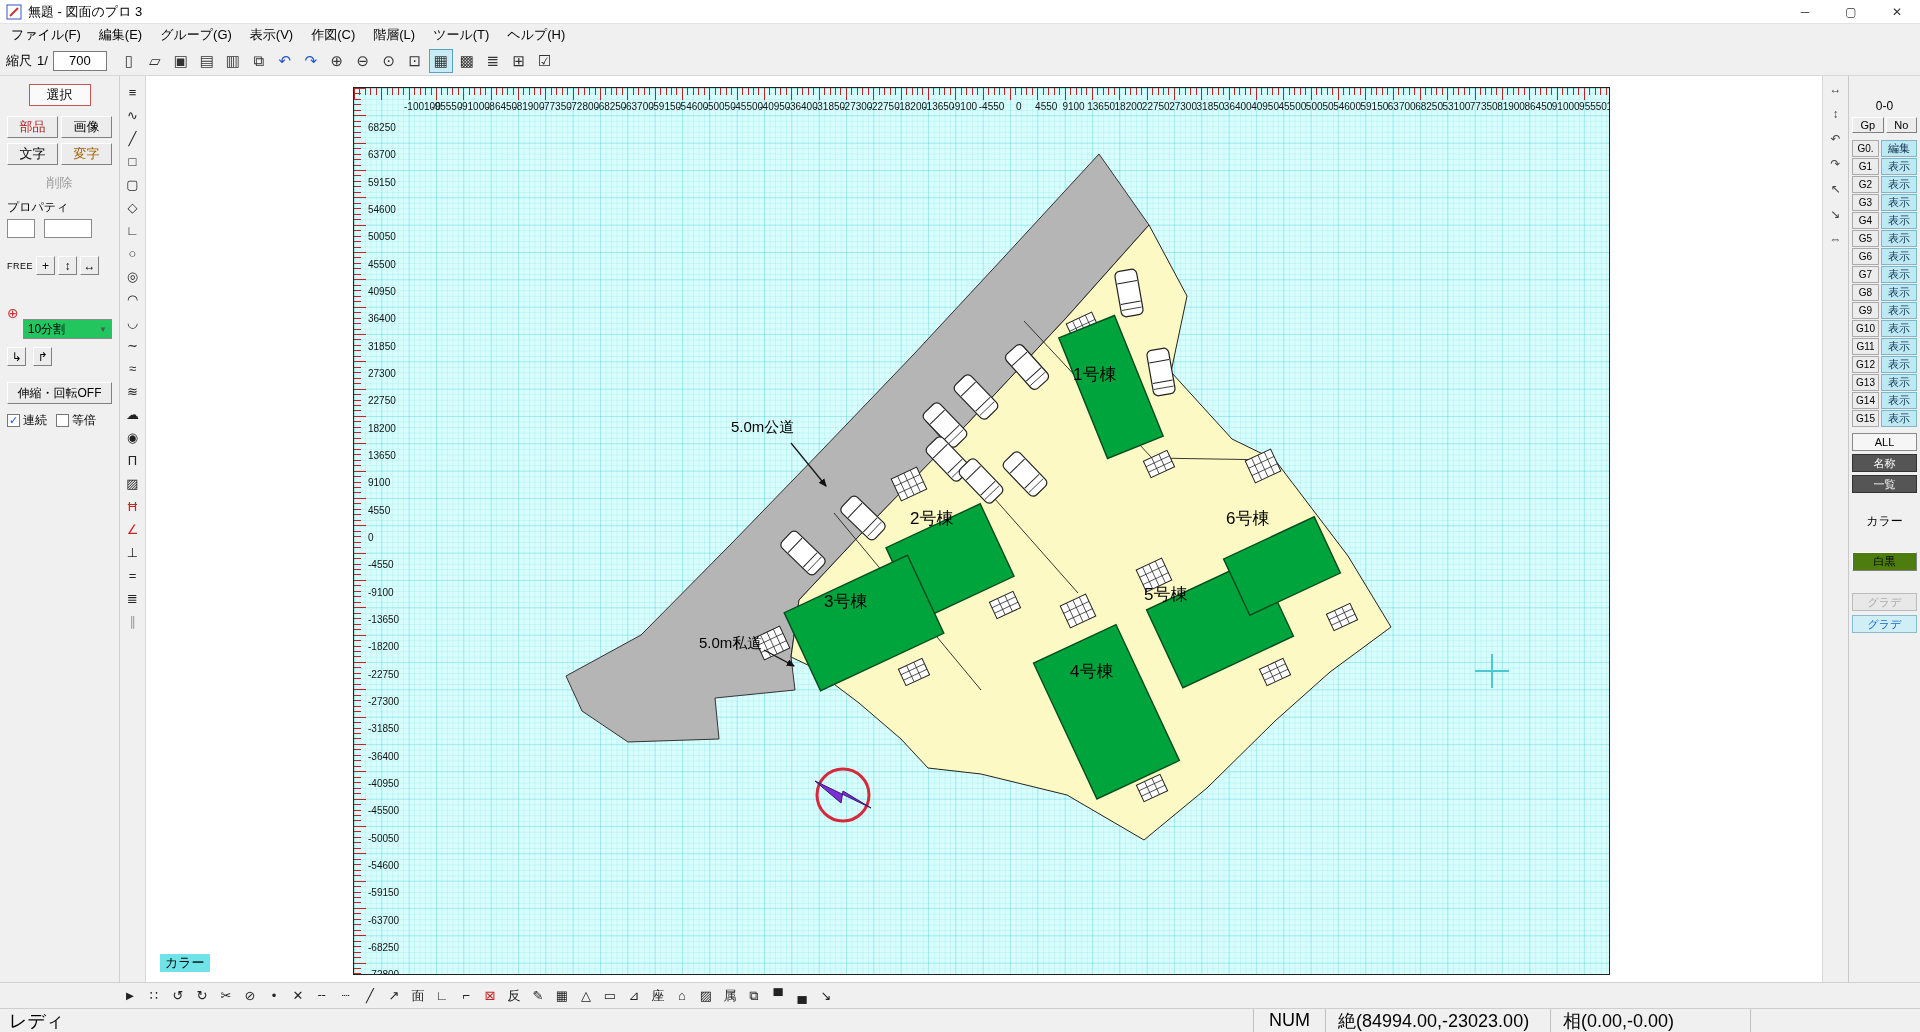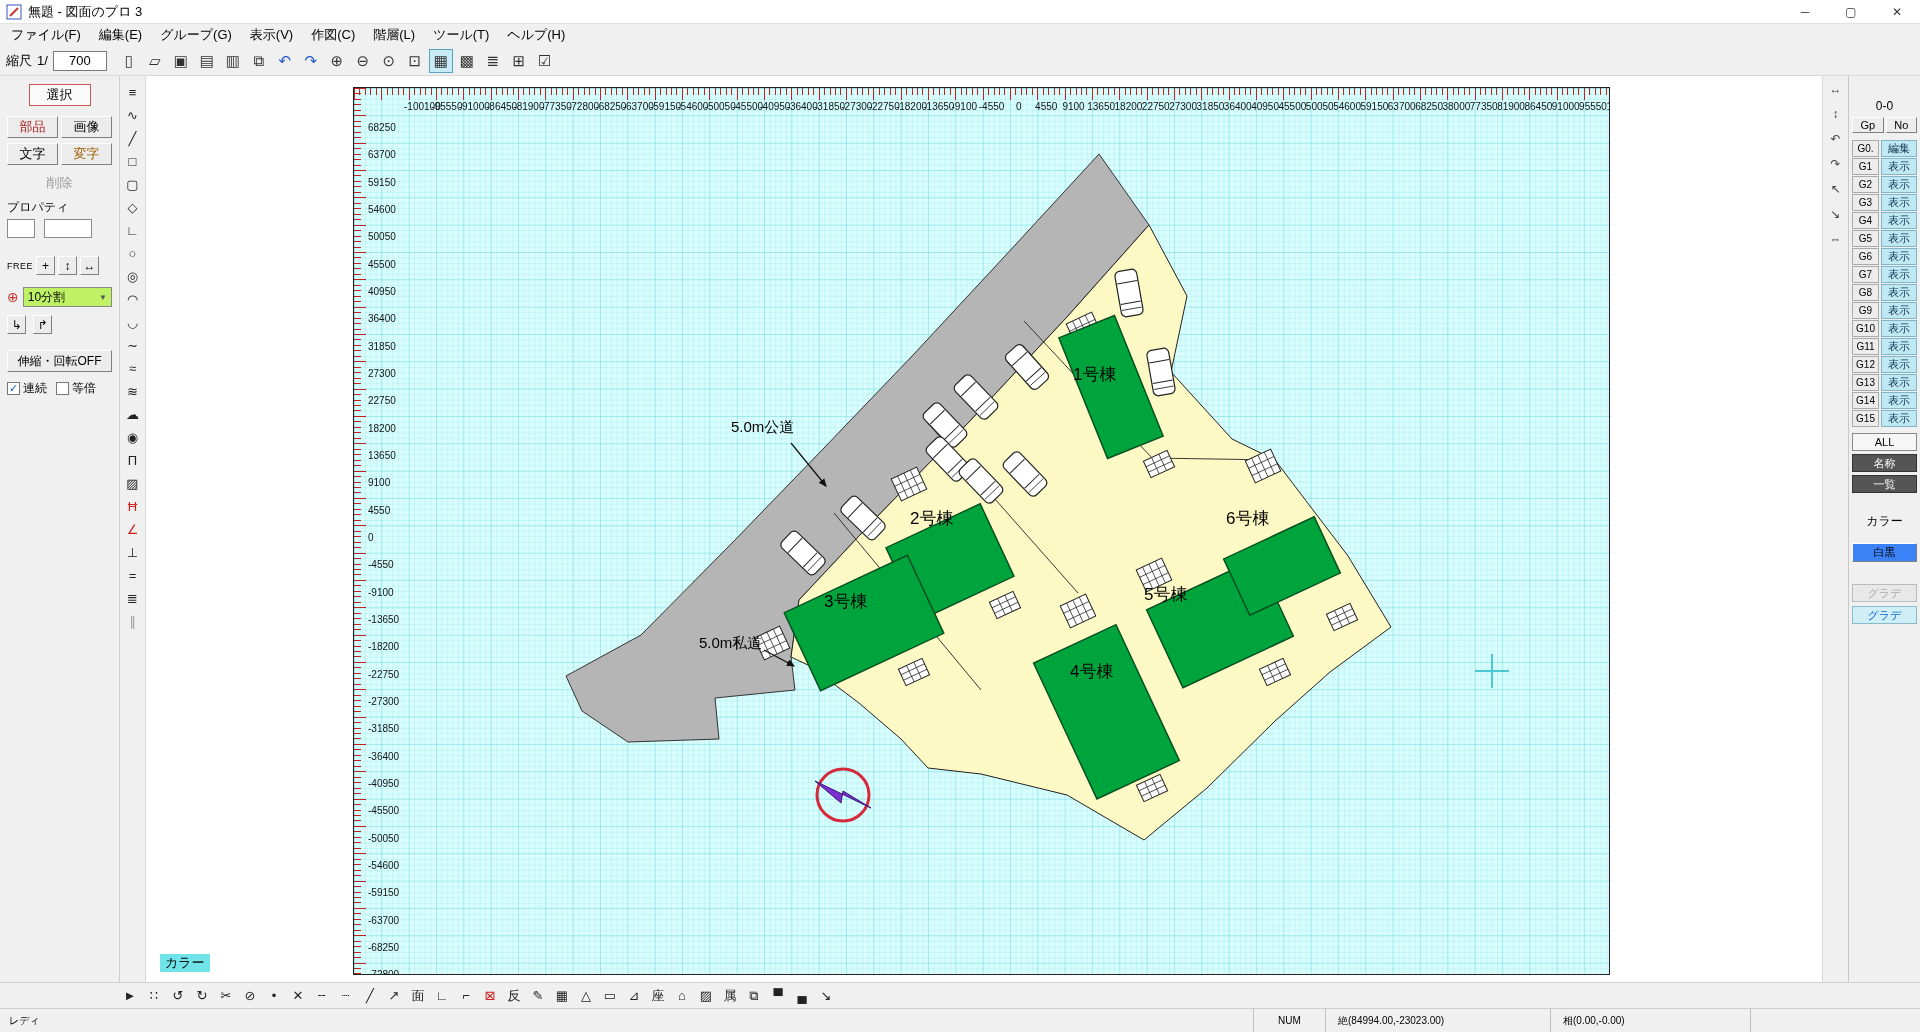--- a/index.html
+++ b/index.html
@@ -38,21 +38,21 @@
   .delete-lbl{color:#9a9a9a;text-align:center;margin:9px 0 7px;}
   .prop-lbl{font-size:12px;margin:1px 0 3px;}
   .prop-row{display:flex;gap:9px;}
   .prop-box-a{width:28px;height:19px;background:#fff;border:1px solid #8a8a8a;}
   .prop-box-b{width:48px;height:19px;background:#fff;border:1px solid #8a8a8a;}
   .free-row{display:flex;align-items:center;gap:3px;margin:18px 0 8px;}
   .free-lbl{font-size:9px;letter-spacing:.5px;}
   .mini-btn{width:19px;height:19px;display:flex;align-items:center;justify-content:center;font-size:12px;background:#ececec;border:1px solid;border-color:#ffffff #808080 #808080 #ffffff;}
   .div-row{display:flex;align-items:center;gap:4px;margin:12px 0 8px;}
   .compass-glyph{color:#cc3333;font-size:14px;}
-  .select-box{flex:1;height:20px;background:#bef264;border:1px solid #8a8a8a;display:flex;align-items:center;justify-content:space-between;padding:0 4px;font-size:12px;}
+  .select-box{flex:1;height:20px;background:#22c55e;border:1px solid #8a8a8a;display:flex;align-items:center;justify-content:space-between;padding:0 4px;font-size:12px;margin-top:32px;}
   .dd-arrow{font-size:8px;color:#555;}
   .node-row{display:flex;gap:7px;margin:4px 0 10px;}
   .stretch-btn{width:100%;height:22px;margin:16px 0 8px;display:flex;align-items:center;justify-content:center;font-size:12px;background:#ececec;border:1px solid;border-color:#ffffff #808080 #808080 #ffffff;}
   .check-row{display:flex;gap:9px;align-items:center;font-size:12px;}
   .cb-wrap{display:flex;align-items:center;gap:3px;}
   .cb{width:13px;height:13px;background:#fff;border:1px solid #777;display:inline-flex;align-items:center;justify-content:center;font-size:11px;color:#1155cc;}
 
   
   .tool-strip{width:26px;background:#f0f0f0;border-right:1px solid #d8d8d8;display:flex;flex-direction:column;align-items:center;padding-top:6px;gap:3px;flex:none;}
   .tool{width:20px;height:20px;display:flex;align-items:center;justify-content:center;font-size:13px;color:#222;}
@@ -91,32 +91,32 @@
   .right-panel{width:72px;background:#f0f0f0;border-left:1px solid #c8c8c8;padding:2px 3px;font-size:12px;flex:none;}
   .rp-header{text-align:center;height:17px;line-height:17px;font-size:12px;margin-top:20px;}
   .gp-row{display:flex;gap:2px;margin:2px 0 7px;}
   .gp-btn{flex:1;height:16px;display:flex;align-items:center;justify-content:center;font-size:11px;background:#ececec;border:1px solid;border-color:#ffffff #808080 #808080 #ffffff;}
   .g-row{display:flex;gap:2px;margin:1px 0;}
   .g-id{width:27px;height:17px;display:flex;align-items:center;justify-content:center;font-size:10px;background:#ececec;border:1px solid #aaa;}
   .g-show{flex:1;height:17px;display:flex;align-items:center;justify-content:center;font-size:11px;background:#bfe9f2;border:1px solid #7fb5c6;color:#113355;}
   .all-btn{width:100%;height:18px;margin-top:6px;display:flex;align-items:center;justify-content:center;background:#f6f6f6;border:1px solid #8a8a8a;font-size:11px;}
   .dark-btn{width:100%;height:18px;margin-top:3px;display:flex;align-items:center;justify-content:center;background:#555;color:#fff;border:1px solid #333;font-size:11px;}
   .rp-color-label{text-align:center;margin-top:20px;}
-  .bw-btn{width:100%;height:19px;margin-top:13px;display:flex;align-items:center;justify-content:center;background:#3b82f6;border:1px solid;border-color:#ffffff #808080 #808080 #ffffff;font-size:11px;}
+  .bw-btn{width:100%;height:19px;margin-top:22px;display:flex;align-items:center;justify-content:center;background:#4d7c0f;border:1px solid;border-color:#ffffff #808080 #808080 #ffffff;font-size:11px;}
   .grad-btn{width:100%;height:18px;margin-top:4px;display:flex;align-items:center;justify-content:center;font-size:11px;}
   .grad-btn.disabled{color:#aaa;background:#e8e8e8;border:1px solid #bbb;margin-top:22px;}
   .grad-btn.active{color:#1366cc;background:#cfeef6;border:1px solid #88bbcc;}
 
   
   .bottom-toolbar{height:26px;background:#f0f0f0;border-top:1px solid #d0d0d0;display:flex;align-items:center;gap:4px;padding-left:120px;}
   .bb{width:20px;height:20px;display:flex;align-items:center;justify-content:center;font-size:13px;color:#222;}
   .bb.red{color:#cc2222;}
 
   
-  .statusbar{height:24px;background:#f0f0f0;border-top:1px solid #cfcfcf;display:flex;align-items:center;font-size:10px;}
+  .statusbar{height:24px;background:#f0f0f0;border-top:1px solid #cfcfcf;display:flex;align-items:center;font-size:18px;}
   .sb-ready{flex:1;padding-left:9px;}
   .sb-seg{border-left:1px solid #c0c0c0;height:100%;display:flex;align-items:center;padding:0 12px;white-space:nowrap;}
   .sb-num{width:72px;justify-content:center;}
   .sb-abs{width:225px;}
   .sb-rel{width:200px;}
   .sb-tail{width:170px;}
 
   svg text{font-family:inherit;}
 </style>
 </head>
@@ -393,21 +393,21 @@
             <span class="rt">27300</span>
             <span class="rt">31850</span>
             <span class="rt">36400</span>
             <span class="rt">40950</span>
             <span class="rt">45500</span>
             <span class="rt">50050</span>
             <span class="rt">54600</span>
             <span class="rt">59150</span>
             <span class="rt">63700</span>
             <span class="rt">68250</span>
-            <span class="rt">38000</span>
+            <span class="rt">53100</span>
             <span class="rt">77350</span>
             <span class="rt">81900</span>
             <span class="rt">86450</span>
             <span class="rt">91000</span>
             <span class="rt">95550</span>
             <span class="rt">100100</span>
           </div>
         <div class="ruler-left">
 
         <div class="rl">68250</div>

